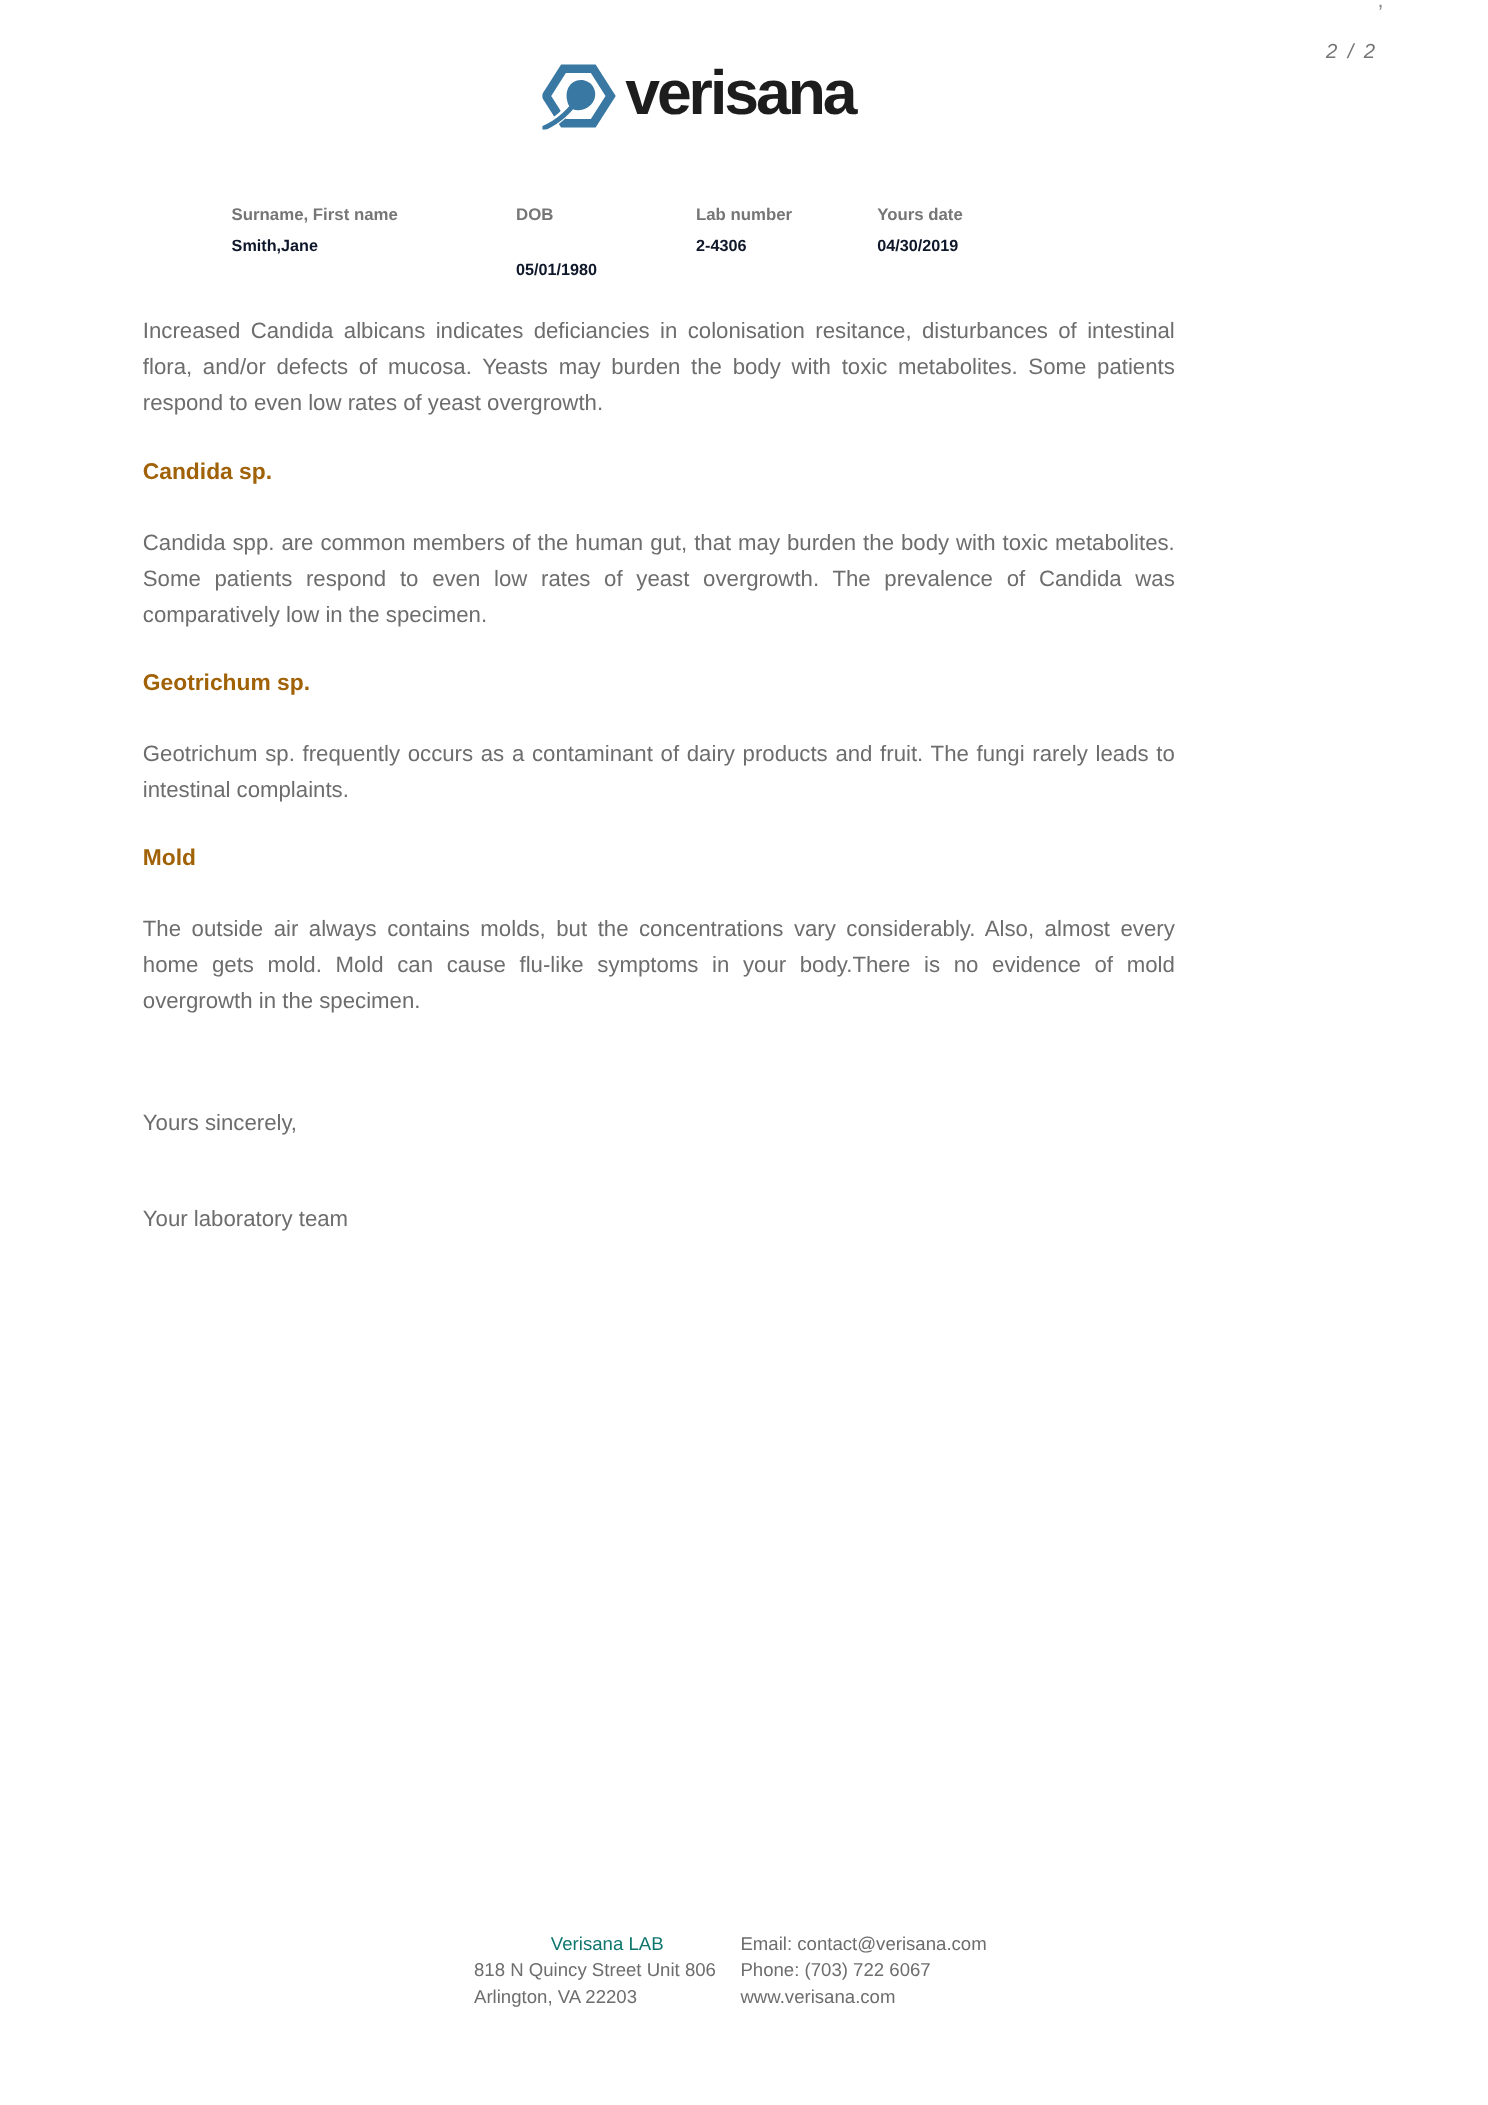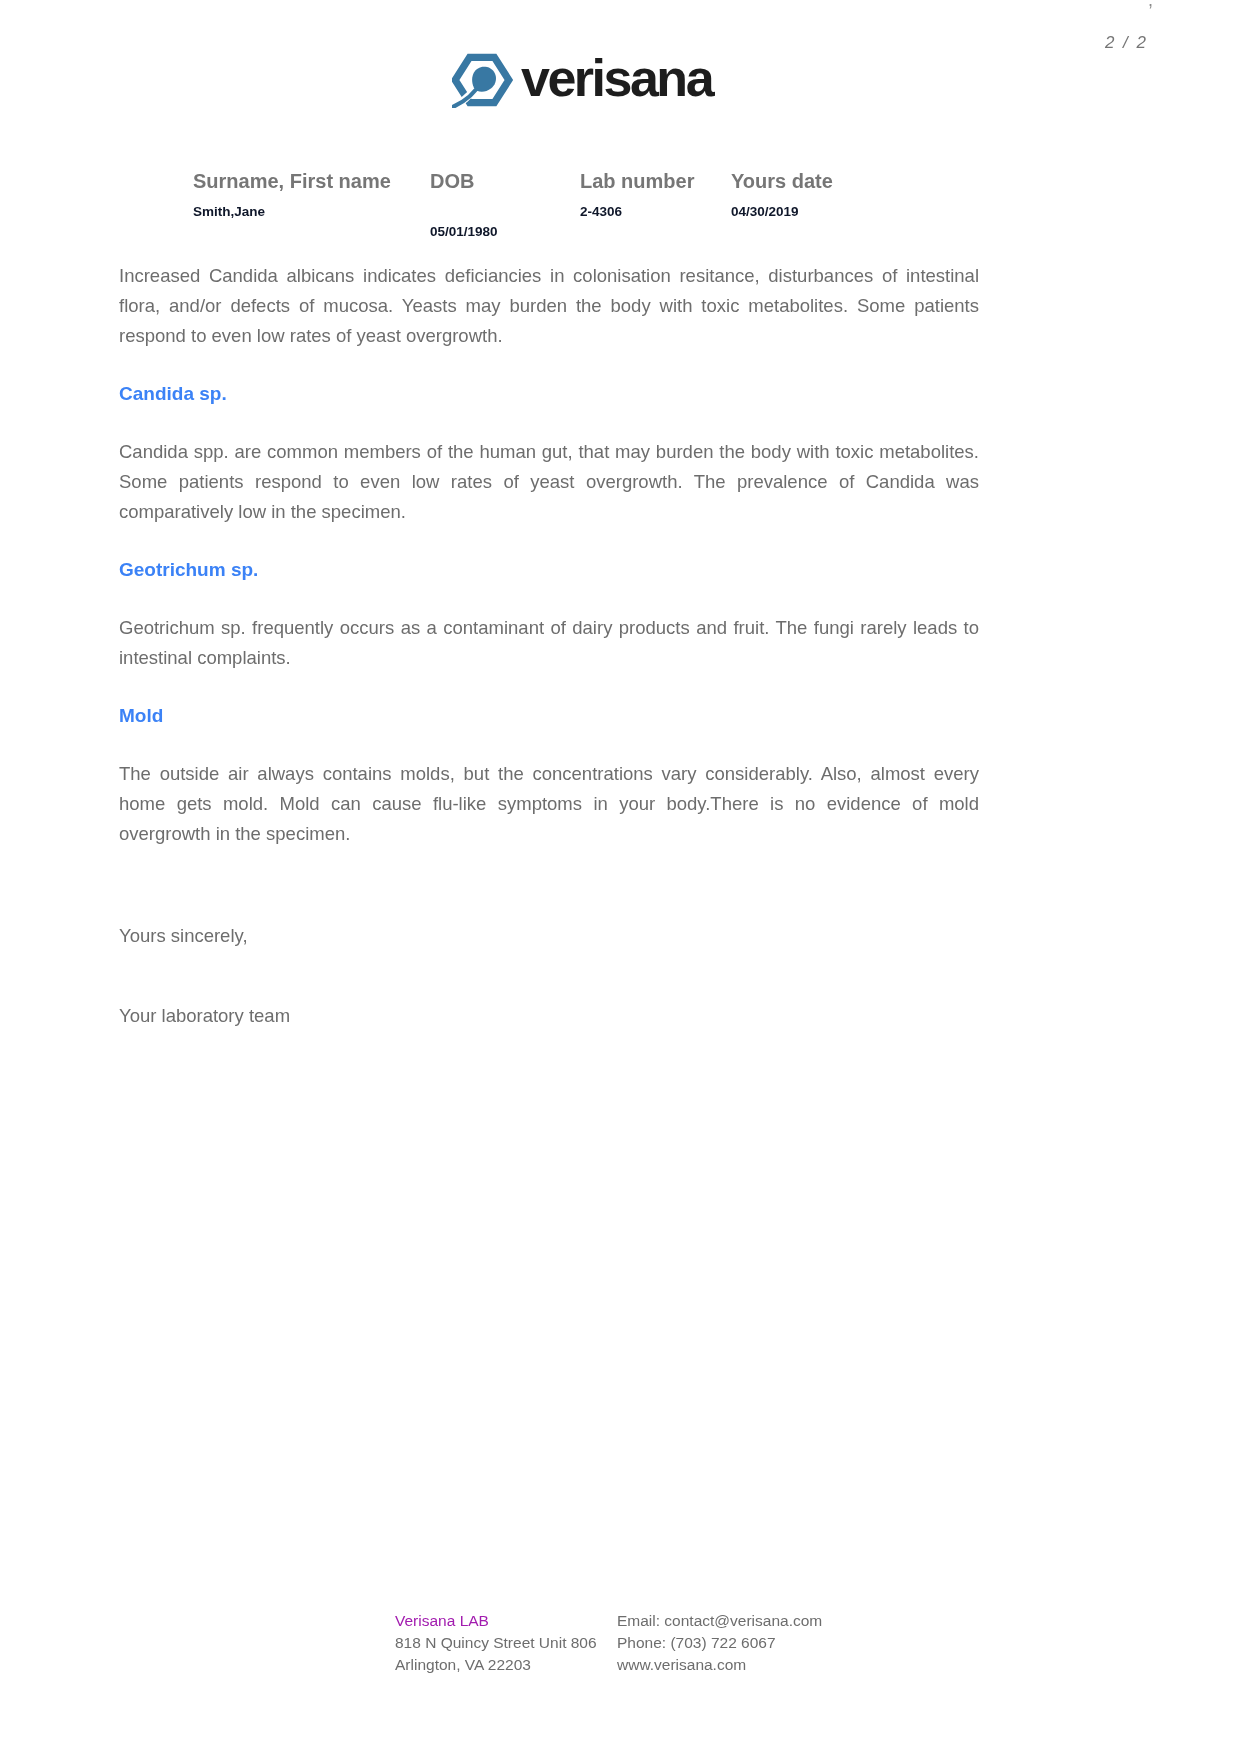--- a/index.html
+++ b/index.html
@@ -32,45 +32,45 @@
   
   .patient{
     position:absolute;top:170px;left:193px;right:100px;
     display:flex;
   }
   .patient .field{display:flex;flex-direction:column;}
   .patient .field:nth-child(1){width:237px;}
   .patient .field:nth-child(2){width:150px;gap:20px;}
   .patient .field:nth-child(3){width:151px;}
   .patient .label{
-    font-size:20px;font-weight:700;color:#767676;
+    font-size:14px;font-weight:700;color:#767676;
   }
   .patient .value{
     margin-top:11px;font-size:13.5px;font-weight:700;color:#0f172a;
   }
   
   .main{
     position:absolute;top:261px;left:119px;width:860px;
     color:#6d6d6d;font-size:18.5px;line-height:30px;
   }
   .main p{margin:0 0 28px 0;text-align:justify;}
   .main h3{
     margin:0 0 28px 0;font-size:19px;line-height:30px;
-    font-weight:700;color:#3b82f6;
+    font-weight:700;color:#a16207;
   }
   .closing{margin-top:72px !important;text-align:right;}
   .signature{margin-top:50px !important;text-align:left !important;}
   
   .footer{
     position:absolute;top:1610px;left:395px;
     display:flex;
     font-size:15.5px;line-height:22px;color:#6d6d6d;
   }
   .footer .col1{width:222px;}
-  .footer .company{color:#a21caf;}
+  .footer .company{color:#0f766e;text-align:center;}
 </style>
 </head>
 <body>
 
 <div class="page">
 
   <span class="top-mark">,</span>
   <span class="page-number">2 / 2</span>
 
   <div class="logo">

